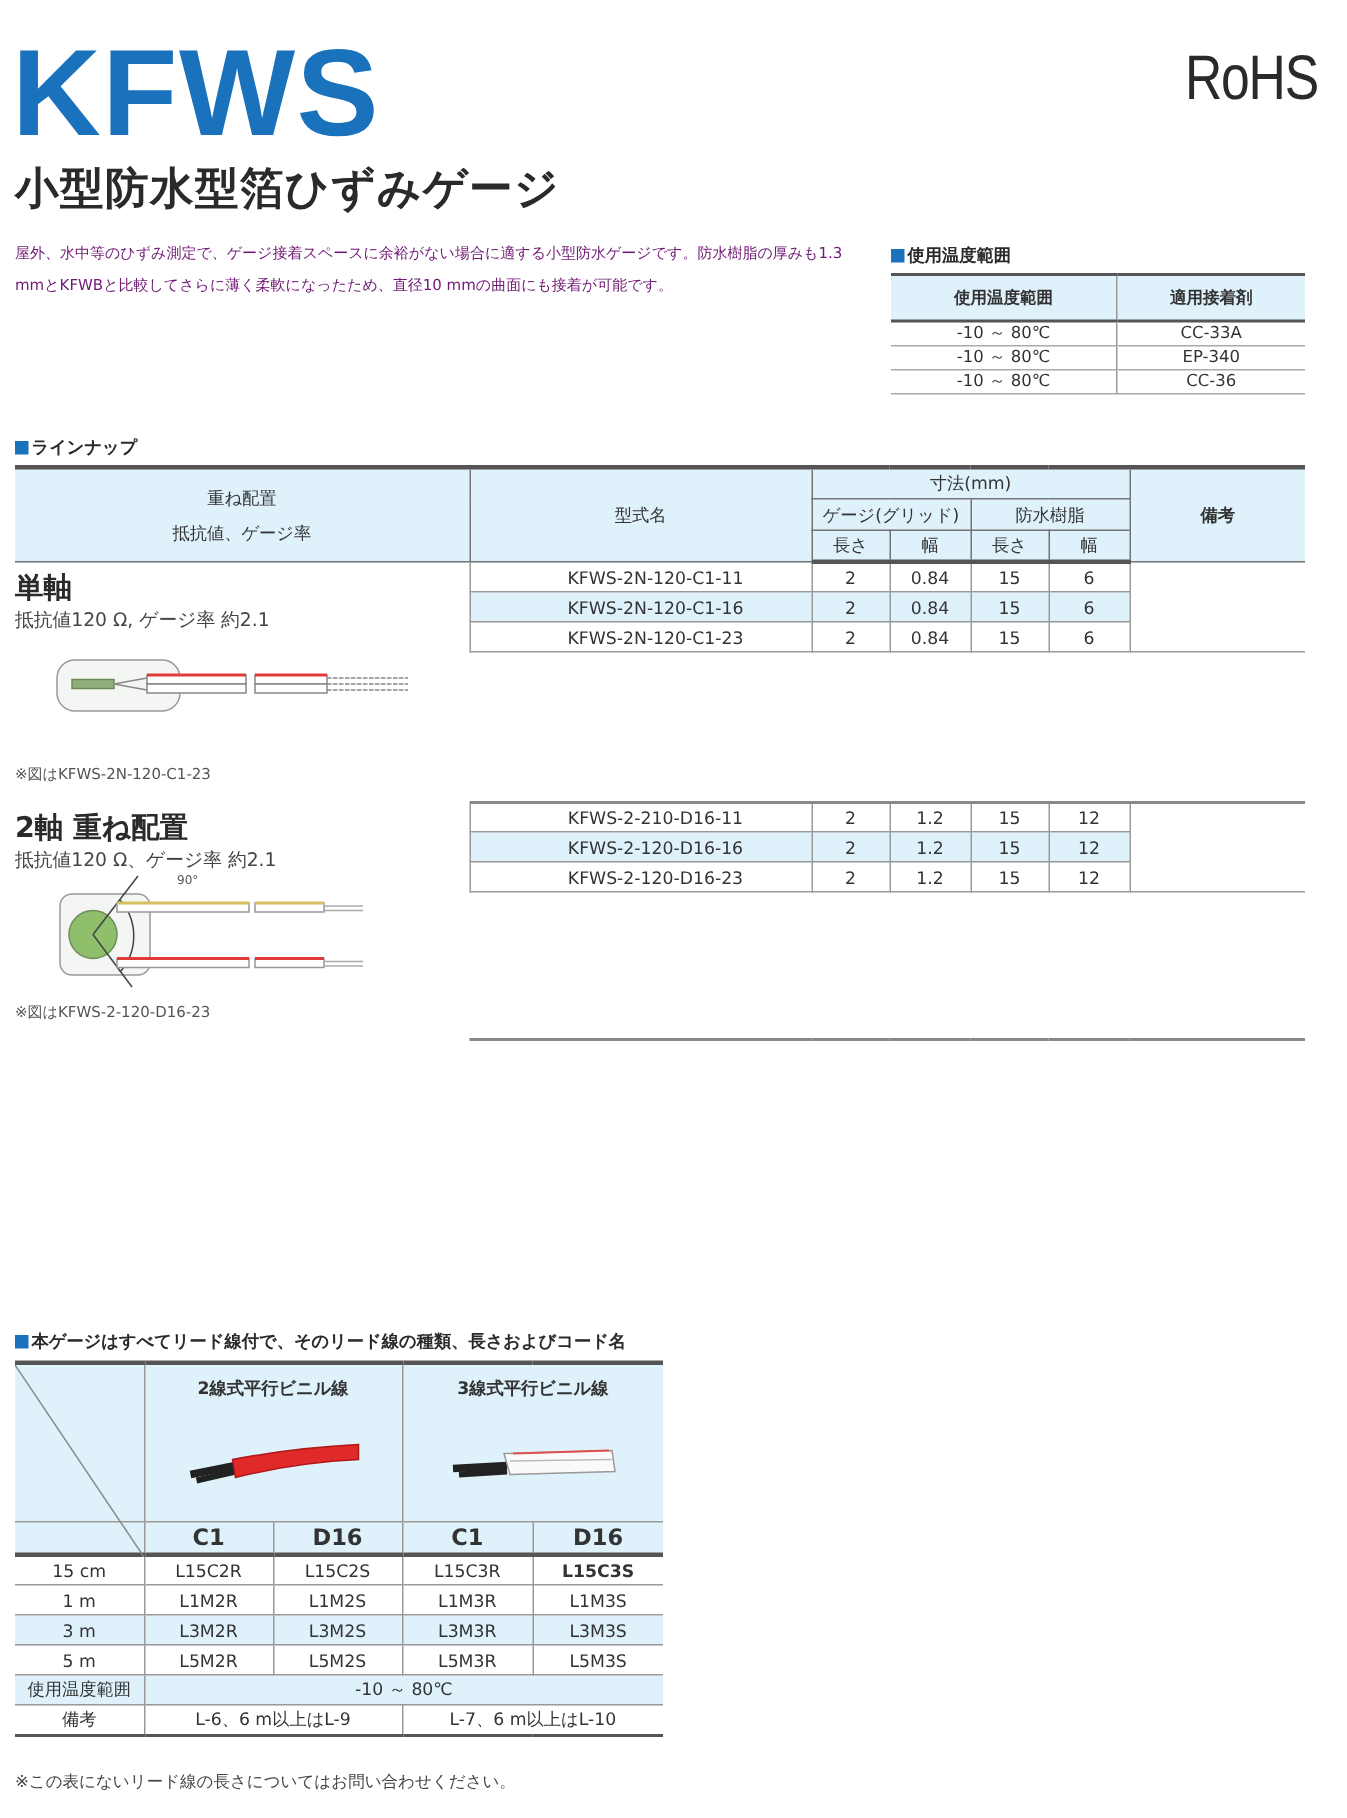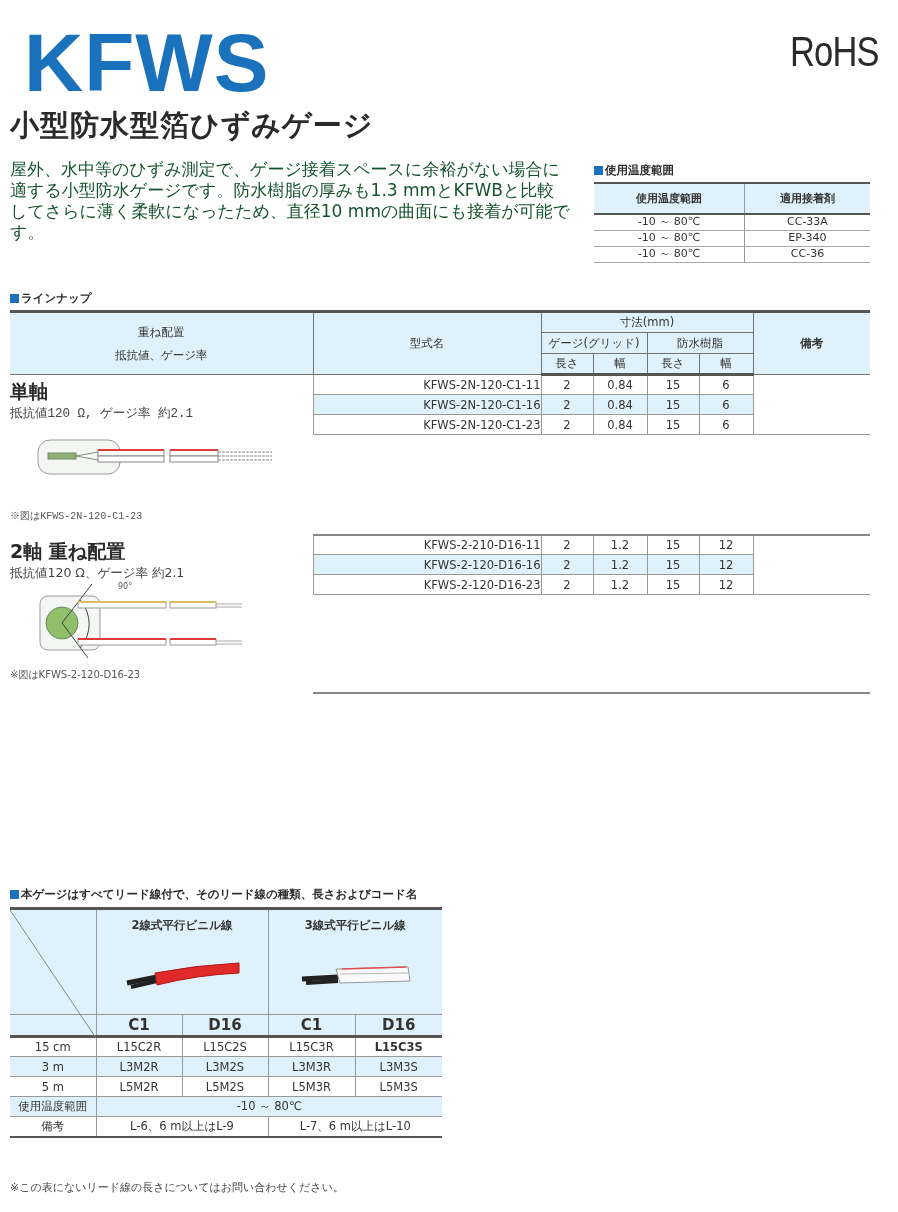--- a/index.html
+++ b/index.html
@@ -4,49 +4,49 @@
 <style>
   * { box-sizing: border-box; margin: 0; padding: 0; }
   body {
     width: 898px; height: 1212px; background: #ffffff; position: relative;
     font-family: "DejaVu Sans", "Liberation Sans", sans-serif; color: #333;
     overflow: hidden;
   }
   .abs { position: absolute; }
   .title-main {
     left: 8px; top: 22px; font-family: "Liberation Sans", sans-serif;
-    font-weight: bold; font-size: 82px; color: #1a72bd; letter-spacing: 1px; line-height: 82px; margin-left: 16px;
+    font-weight: bold; font-size: 82px; color: #1a72bd; letter-spacing: 1px; line-height: 82px;
   }
   .rohs {
     left: 790px; top: 28px; font-family: "Liberation Sans", sans-serif;
     font-size: 42px; color: #2a2a2a; transform: scaleX(0.82); transform-origin: left top; letter-spacing: -1px;
   }
   .subtitle {
     left: 10px; top: 106px; font-size: 29px; font-weight: bold; color: #2a2a2a; letter-spacing: 1px;
   }
   .desc {
-    left: 10px; top: 159px; width: 560px; font-size: 17px; line-height: 21px; color: #14532d;
+    left: 10px; top: 159px; width: 560px; font-size: 10px; line-height: 21px; color: #701a75;
   }
   .sec-head {
     font-size: 11.5px; font-weight: bold; color: #2a2a2a; display: flex; align-items: center;
   }
   .sq { width: 9px; height: 9px; background: #1a72bd; display: inline-block; margin-right: 2px; }
   table { border-collapse: collapse; }
   .temp-table { left: 594px; top: 182px; width: 276px; font-size: 11px; }
   .temp-table th {
     background: #dff1fb; font-weight: bold; height: 31px; border-top: 2px solid #555; border-bottom: 2px solid #555; color:#333;
   }
   .temp-table td { text-align: center; height: 16px; border-bottom: 1px solid #aaa; line-height: 14px; }
   .temp-table .vl { border-right: 1px solid #999; }
   .lineup { left: 10px; top: 310px; width: 860px; font-size: 11.5px; }
   .lineup th { background: #dff1fb; font-weight: bold; color: #333; border: 1px solid #737373; font-size: 11.5px; }
   .lineup thead tr:first-child th { border-top: 3px solid #555; }
   .lineup thead tr:last-child th { border-bottom: 3px solid #555; text-align: center; }
   .lineup td { font-size: 11.5px; text-align: center; height: 20px; border: 1px solid #999; }
-  .lineup td.model { text-align: right; padding-left: 20px; }
+  .lineup td.model { text-align: center; padding-left: 20px; }
   .lineup tr.hl td.hlc { background: #dff1fb; }
   .lineup td.pat { border: none; text-align: left; vertical-align: top; }
   .lineup td.note { border-bottom: 1px solid #999; border-top:none; border-right:none; }
   .pat-title { font-size: 19px; font-weight: bold; color: #2a2a2a; margin-top: 4px; }
   .pat-sub { font-size: 12.5px; color: #444; margin-top: 0px; }
   .fignote { font-size: 10px; color: #555; }
   .lead-head { left: 10px; top: 887px; }
   .lead { left: 10px; top: 907px; width: 432px; font-size: 11.5px; }
   .lead th, .lead td { border: 1px solid #999; text-align: center; }
   .lead thead th { background: #dff1fb; font-weight: bold; color: #333; }
@@ -124,21 +124,21 @@
     <tr style="height:21px">
       <th style="font-weight:normal;">長さ</th>
       <th style="font-weight:normal;">幅</th>
       <th style="font-weight:normal;">長さ</th>
       <th style="font-weight:normal;">幅</th>
     </tr>
   </thead>
   <tbody>
 
     <tr>
-      <td class="pat" rowspan="4" style="height:160px;font-family:Liberation Mono, monospace;">
+      <td class="pat" rowspan="4" style="height:160px;">
         <div class="pat-title">単軸</div>
         <div class="pat-sub">抵抗値120 Ω, ゲージ率 約2.1</div>
         <svg width="260" height="50" style="margin-top:14px;margin-left:24px;">
           <rect x="4" y="4" width="82" height="34" rx="12" fill="#f4f6f4" stroke="#999" stroke-width="1"></rect>
           <rect x="14" y="17" width="28" height="6" fill="#8fae7a" stroke="#6d8c5c"></rect>
           <line x1="42" y1="20" x2="64" y2="16" stroke="#888"></line>
           <line x1="42" y1="20" x2="64" y2="24" stroke="#888"></line>
           <rect x="64" y="14" width="66" height="6" fill="#fff" stroke="#888"></rect>
           <line x1="64" y1="14" x2="130" y2="14" stroke="#e03a3a" stroke-width="2"></line>
           <rect x="64" y="20" width="66" height="6" fill="#fff" stroke="#888"></rect>
@@ -279,20 +279,27 @@
     </tr>
   </thead>
   <tbody>
     <tr>
       <td style="border-left:none;">15 cm</td>
       <td>L15C2R</td>
       <td>L15C2S</td>
       <td>L15C3R</td>
       <td style="border-right:none;font-weight:bold;">L15C3S</td>
     </tr>
+    <tr>
+      <td style="border-left:none;">1 m</td>
+      <td>L1M2R</td>
+      <td>L1M2S</td>
+      <td>L1M3R</td>
+      <td style="border-right:none;">L1M3S</td>
+    </tr>
     <tr class="hl">
       <td style="border-left:none;">3 m</td>
       <td>L3M2R</td>
       <td>L3M2S</td>
       <td>L3M3R</td>
       <td style="border-right:none;">L3M3S</td>
     </tr>
     <tr>
       <td style="border-left:none;">5 m</td>
       <td>L5M2R</td>

